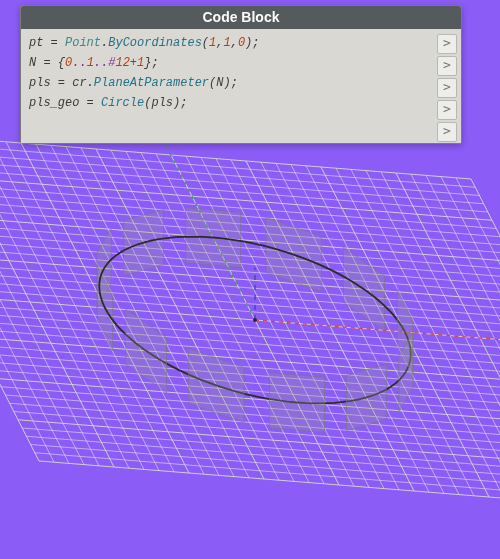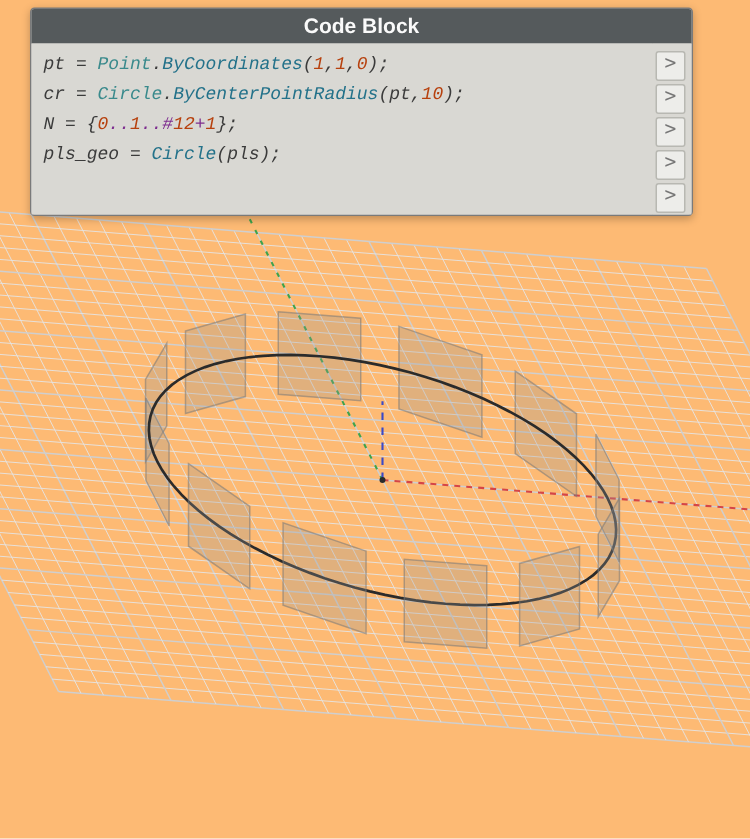--- a/index.html
+++ b/index.html
@@ -8,21 +8,21 @@
     width: 500px;
     height: 559px;
     overflow: hidden;
     font-family: Consolas, "Courier New", monospace;
     background: #fcfcfc;
   }
   .viewport {
     position: relative;
     width: 500px;
     height: 559px;
-    background: #fdba74;
+    background: #8b5cf6;
   }
   .canvas {
     position: absolute;
     left: 0; top: 0;
     width: 500px;
     height: 559px;
   }
   .node {
     position: absolute;
     left: 20px;
@@ -204,22 +204,22 @@
         <path d="M412.9854149585256 332.1436706131737 L398.82220617680593 356.1409390776529 L398.82220617680593 411.1409390776529 L412.9854149585256 387.1436706131737 Z" fill="rgba(150,150,150,0.28)" stroke="rgba(120,120,120,0.55)" stroke-width="1"></path>
       </g>
     <circle id="origin-dot" r="2" fill="#2b2b2b" cx="255" cy="320"></circle>
   </svg>
 
   <div class="node">
     <div class="node-header">Code Block</div>
     <div class="node-body">
       <div class="code-area" id="code-area">
           <div class="code-line"><span class="tok-var">pt </span><span class="tok-punc">= </span><span class="tok-type">Point</span><span class="tok-punc">.</span><span class="tok-func">ByCoordinates</span><span class="tok-punc">(</span><span class="tok-num">1</span><span class="tok-punc">,</span><span class="tok-num">1</span><span class="tok-punc">,</span><span class="tok-num">0</span><span class="tok-punc">);</span></div>
-          <div class="code-line"><span class="tok-var">cr </span><span class="tok-punc">= </span><span class="tok-type">Circle</span><span class="tok-punc">.</span><span class="tok-func">ByCenterPointRadius</span><span class="tok-punc">(</span><span class="tok-var">pt</span><span class="tok-punc">,</span><span class="tok-num">10</span><span class="tok-punc">);</span></div>
           <div class="code-line"><span class="tok-var">N </span><span class="tok-punc">= </span><span class="tok-punc">{</span><span class="tok-num">0</span><span class="tok-op">..</span><span class="tok-num">1</span><span class="tok-op">..</span><span class="tok-op">#</span><span class="tok-num">12</span><span class="tok-op">+</span><span class="tok-num">1</span><span class="tok-punc">};</span></div>
+          <div class="code-line"><span class="tok-var">pls </span><span class="tok-punc">= </span><span class="tok-var">cr</span><span class="tok-punc">.</span><span class="tok-func">PlaneAtParameter</span><span class="tok-punc">(</span><span class="tok-var">N</span><span class="tok-punc">);</span></div>
           <div class="code-line"><span class="tok-var">pls_geo </span><span class="tok-punc">= </span><span class="tok-func">Circle</span><span class="tok-punc">(</span><span class="tok-var">pls</span><span class="tok-punc">);</span></div>
         </div>
       <div class="port-col" id="port-col">
           <div class="port">&gt;</div>
           <div class="port">&gt;</div>
           <div class="port">&gt;</div>
           <div class="port">&gt;</div>
           <div class="port">&gt;</div>
         </div>
     </div>

